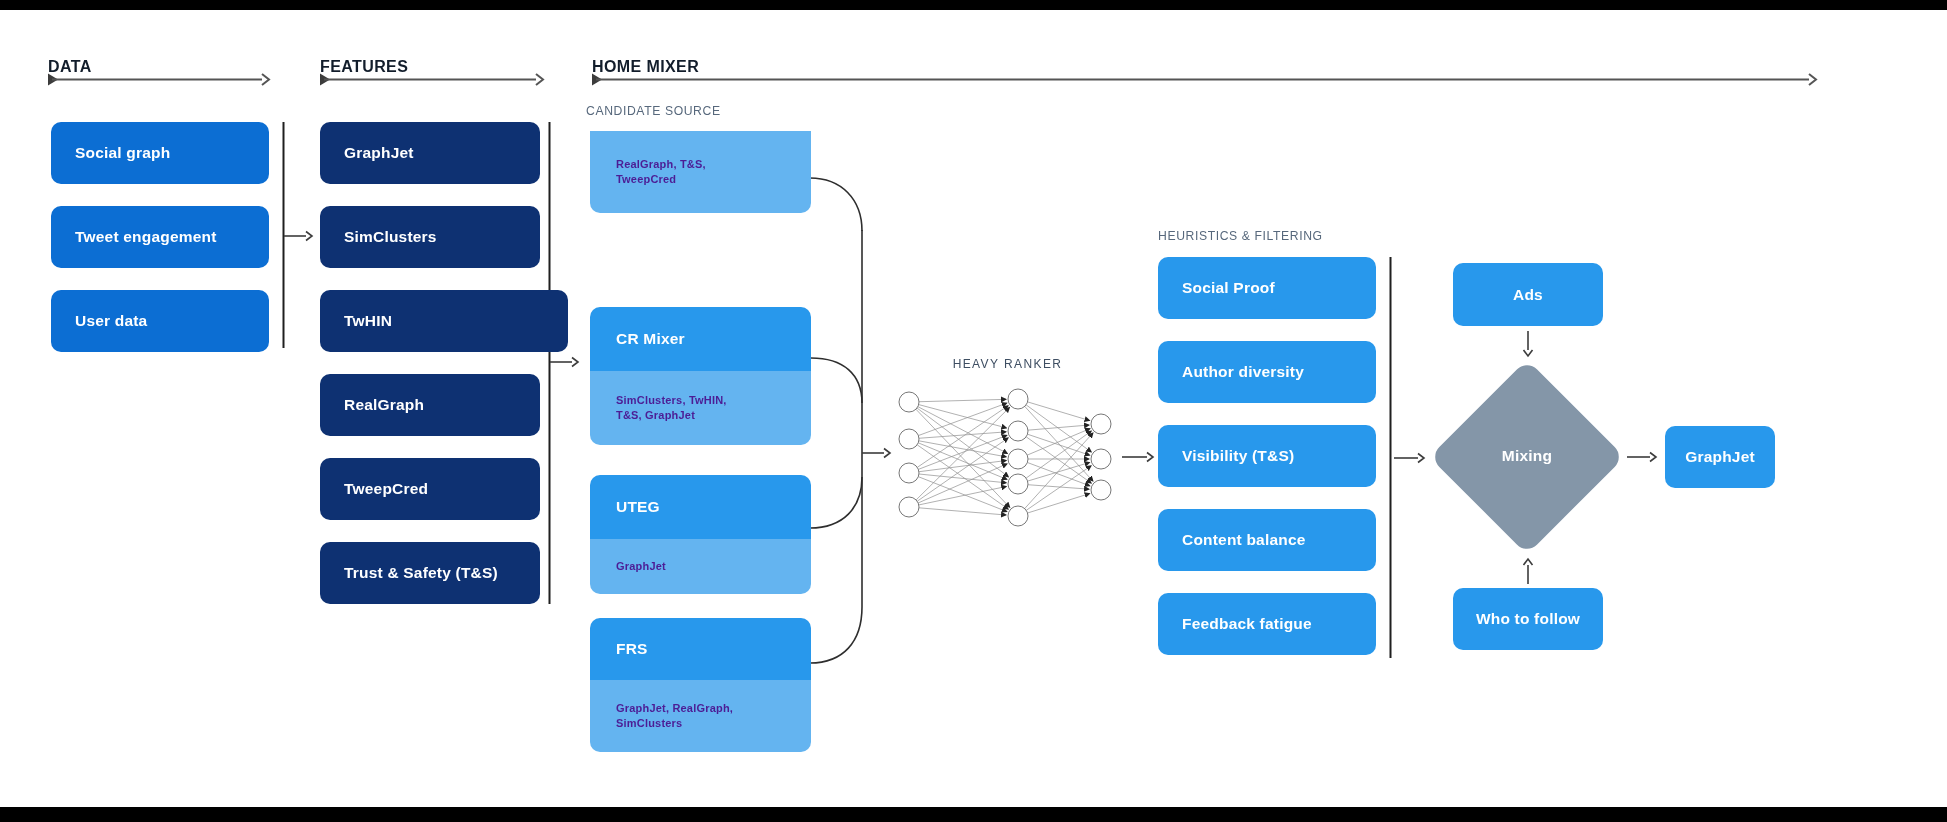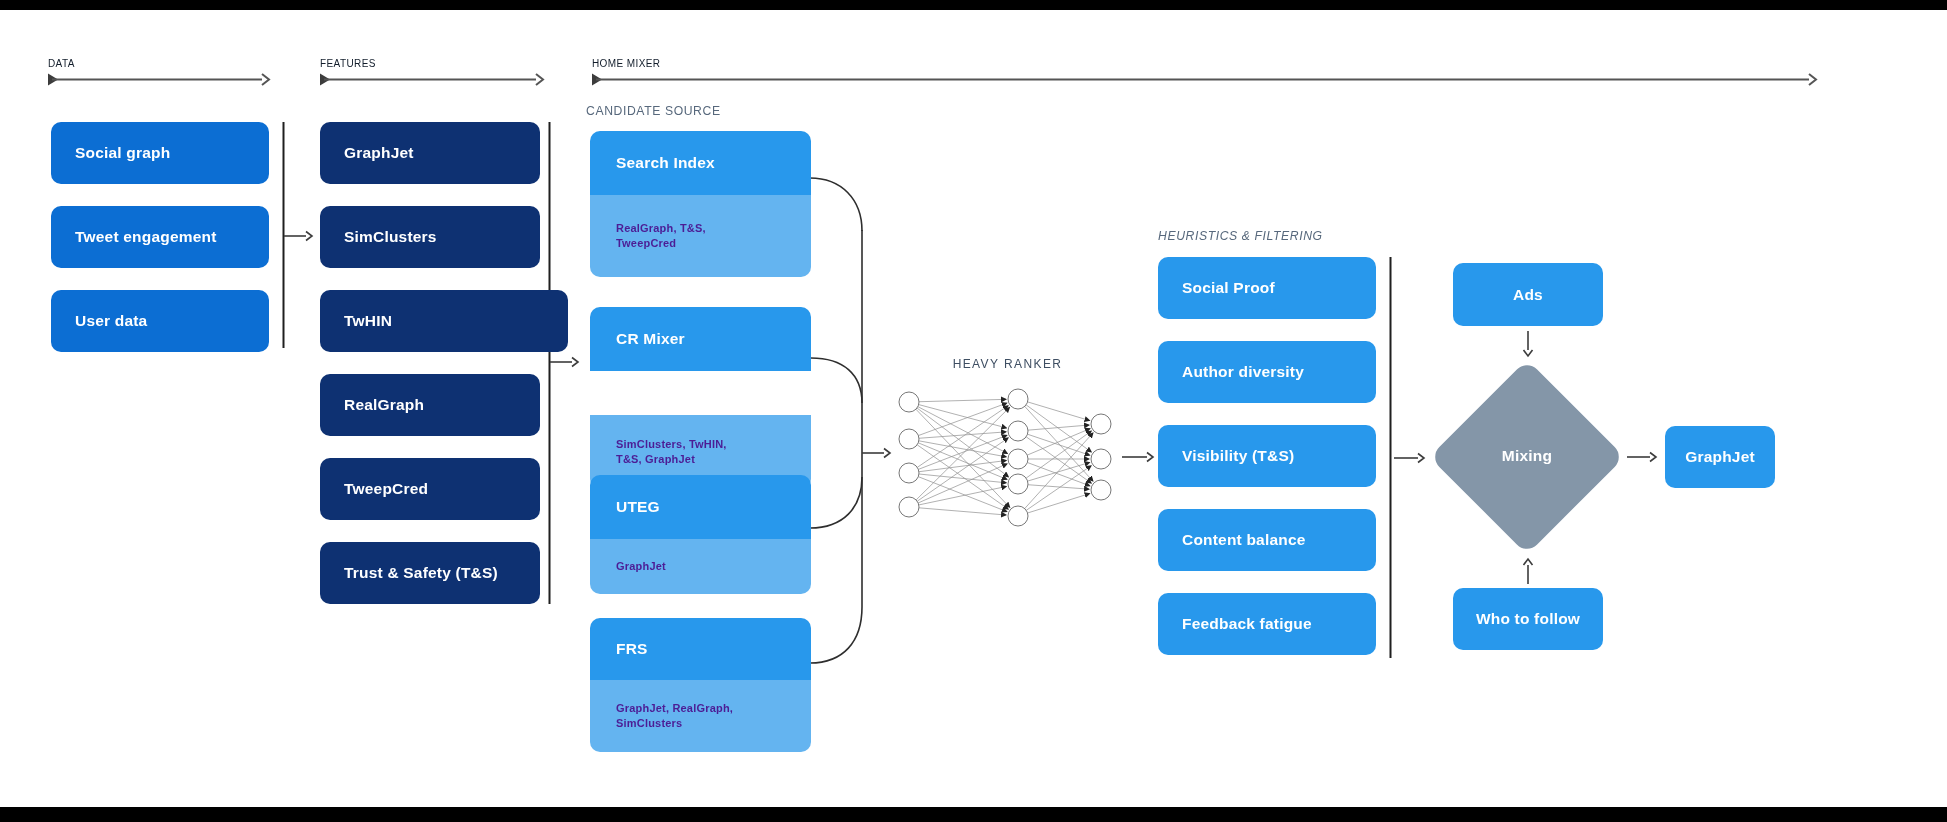--- a/index.html
+++ b/index.html
@@ -6,21 +6,21 @@
   .canvas{
     position:relative;width:1947px;height:822px;background:#ffffff;overflow:hidden;
     font-family:"Liberation Sans", sans-serif;
   }
   .bar{position:absolute;left:0;width:1947px;background:#000;}
   .bar.top{top:0;height:10px;}
   .bar.bottom{top:807px;height:15px;}
   .overlay{position:absolute;left:0;top:0;width:1947px;height:822px;}
 
   .sec-label{
-    position:absolute;font-size:10px;font-weight:normal;color:#121D2B;
+    position:absolute;font-size:16px;font-weight:bold;color:#121D2B;
     letter-spacing:.4px;white-space:nowrap;
   }
   .mini-label{
     position:absolute;font-size:12.2px;color:#57687C;letter-spacing:.6px;white-space:nowrap;
   }
   .hr-label{
     position:absolute;font-size:12px;color:#3E4E62;letter-spacing:1.4px;white-space:nowrap;
   }
   .box{
     position:absolute;box-sizing:border-box;border-radius:10px;color:#fff;
@@ -192,42 +192,41 @@
   <div class="box navy" style="left:320px;top:122px;width:220px;height:62px;">GraphJet</div>
   <div class="box navy" style="left:320px;top:206px;width:220px;height:62px;">SimClusters</div>
   <div class="box navy" style="left:320px;top:290px;width:248px;height:62px;">TwHIN</div>
   <div class="box navy" style="left:320px;top:374px;width:220px;height:62px;">RealGraph</div>
   <div class="box navy" style="left:320px;top:458px;width:220px;height:62px;">TweepCred</div>
   <div class="box navy" style="left:320px;top:542px;width:220px;height:62px;">Trust &amp; Safety (T&amp;S)</div>
 
   <div class="mini-label" style="left:586px;top:104px;text-align:center;">CANDIDATE SOURCE</div>
 
   <div class="cand-group" style="left:590px;top:131px;">
-    <div class="cand-head" style="height:64px;">Search Index</div>
     <div class="cand-sub" style="height:82px;">RealGraph, T&amp;S,
 TweepCred</div>
   </div>
   <div class="cand-group" style="left:590px;top:307px;">
     <div class="cand-head" style="height:64px;">CR Mixer</div>
-    <div class="cand-sub" style="height:74px;margin-top:44px;">SimClusters, TwHIN,
+    <div class="cand-sub" style="height:74px;">SimClusters, TwHIN,
 T&amp;S, GraphJet</div>
   </div>
   <div class="cand-group" style="left:590px;top:475px;">
     <div class="cand-head" style="height:64px;">UTEG</div>
     <div class="cand-sub" style="height:55px;">GraphJet</div>
   </div>
   <div class="cand-group" style="left:590px;top:618px;">
     <div class="cand-head" style="height:62px;">FRS</div>
     <div class="cand-sub" style="height:72px;">GraphJet, RealGraph,
 SimClusters</div>
   </div>
 
   <div class="hr-label" style="left:935px;top:357px;width:145px;text-align:center;">HEAVY RANKER</div>
 
-  <div class="mini-label" style="left:1158px;top:229px;font-style:italic;">HEURISTICS &amp; FILTERING</div>
+  <div class="mini-label" style="left:1158px;top:229px;">HEURISTICS &amp; FILTERING</div>
   <div class="box bright" style="left:1158px;top:341px;width:218px;height:62px;">Author diversity</div>
   <div class="box bright" style="left:1158px;top:257px;width:218px;height:62px;">Social Proof</div>
   <div class="box bright" style="left:1158px;top:509px;width:218px;height:62px;">Content balance</div>
   <div class="box bright" style="left:1158px;top:425px;width:218px;height:62px;">Visibility (T&amp;S)</div>
   <div class="box bright" style="left:1158px;top:593px;width:218px;height:62px;">Feedback fatigue</div>
 
   <div class="box bright center" style="left:1453px;top:263px;width:150px;height:63px;">Ads</div>
   <div class="mix-label" style="left:1457px;top:447px;width:140px;">Mixing</div>
   <div class="box bright center" style="left:1453px;top:588px;width:150px;height:62px;">Who to follow</div>
   <div class="box bright center" style="left:1665px;top:426px;width:110px;height:62px;">GraphJet</div>

